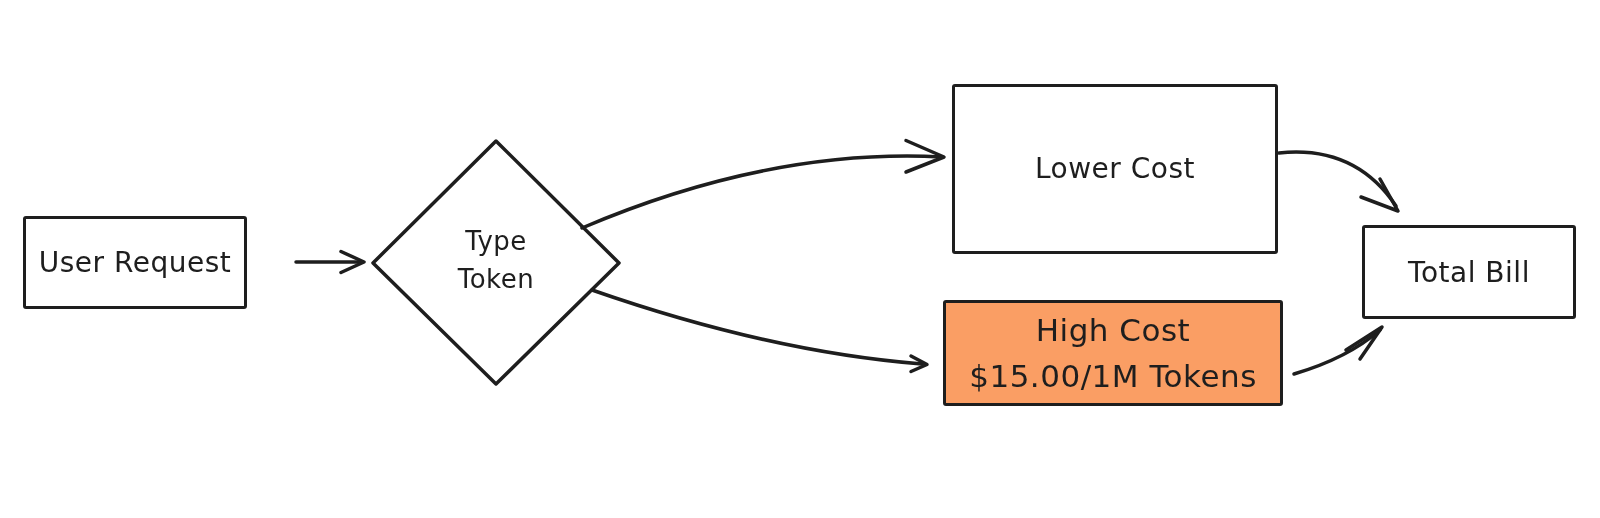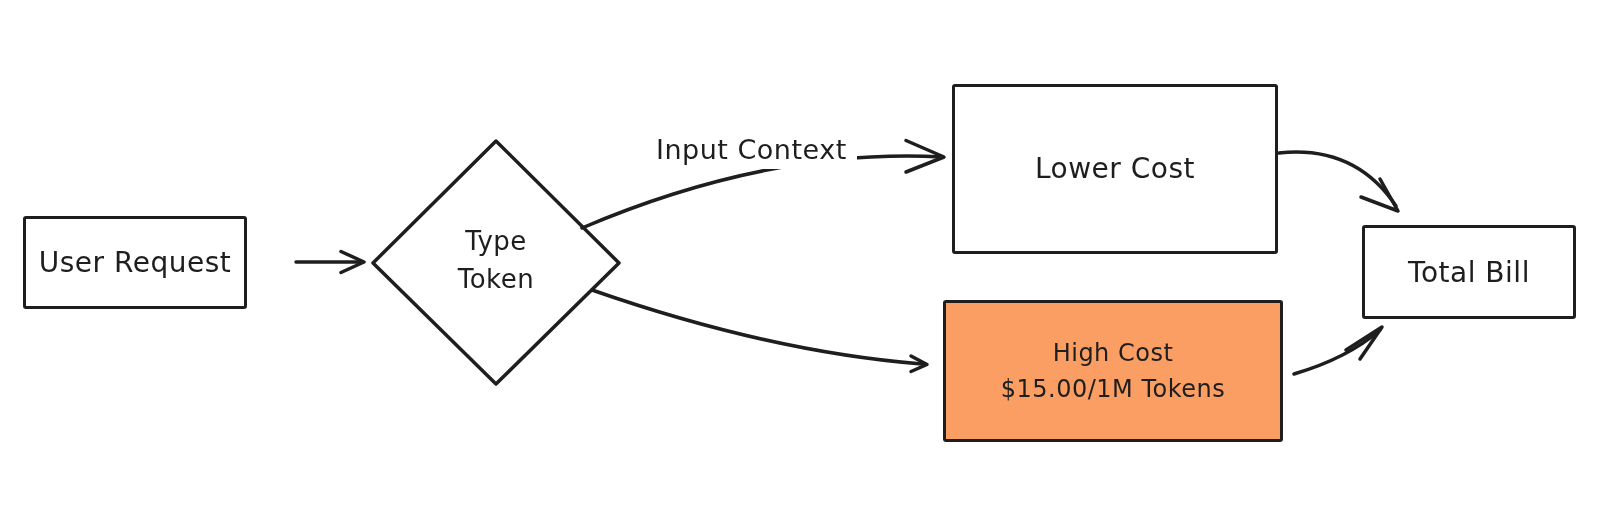--- a/index.html
+++ b/index.html
@@ -50,22 +50,22 @@
     font-size: 26px;
     line-height: 1.45;
     letter-spacing: 0.5px;
   }
   .node-lower-cost {
     left: 952px; top: 84px; width: 326px; height: 170px;
     font-size: 28px;
     line-height: 1.5;
   }
   .node-high-cost {
-    left: 943px; top: 300px; width: 340px; height: 142px;
-    font-size: 24px;
+    left: 943px; top: 300px; width: 340px; height: 106px;
+    font-size: 31px;
     line-height: 1.5;
     background: var(--highlight-fill, #fa9e64);
   }
   .node-total-bill {
     left: 1362px; top: 217px; width: 214px; height: 94px;
     font-size: 28px;
     margin-top: 8px;
   }
   .edge-label {
     position: absolute;
@@ -115,21 +115,20 @@
 
   <div class="node node-user-request">
     <span class="label">User Request</span>
   </div>
 
   <div class="diamond-label">
     <div>Type</div>
     <div>Token</div>
   </div>
 
-  <div class="edge-label edge-label-input-context">Input Context</div>
 
   <div class="node node-lower-cost">
     <div class="line1">Lower Cost</div>
   </div>
 
 
   <div class="node node-high-cost">
     <div class="line1">High Cost</div>
     <div class="line2">$15.00/1M Tokens</div>
   </div>

